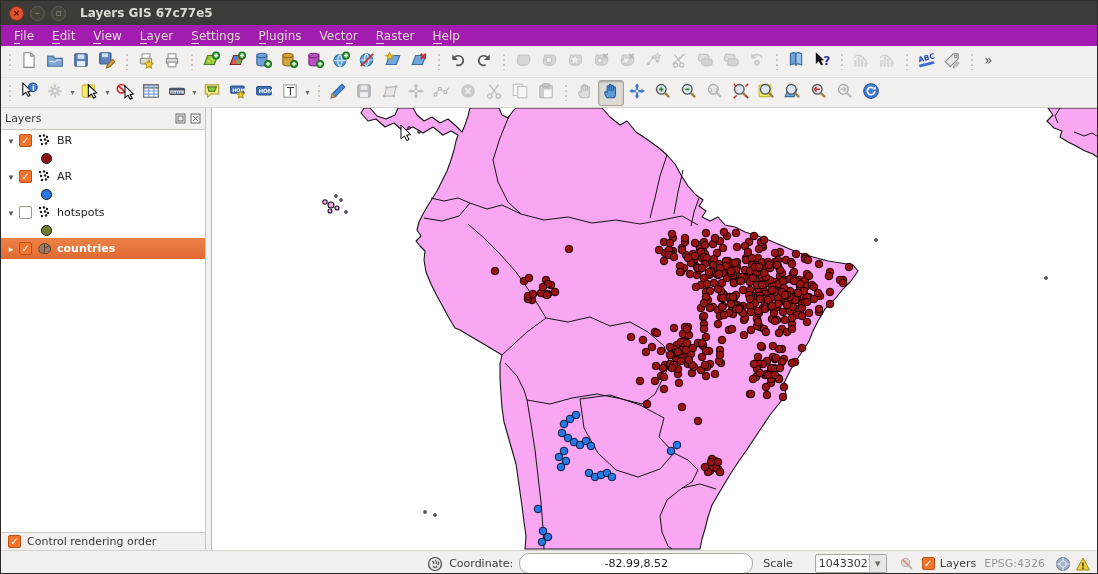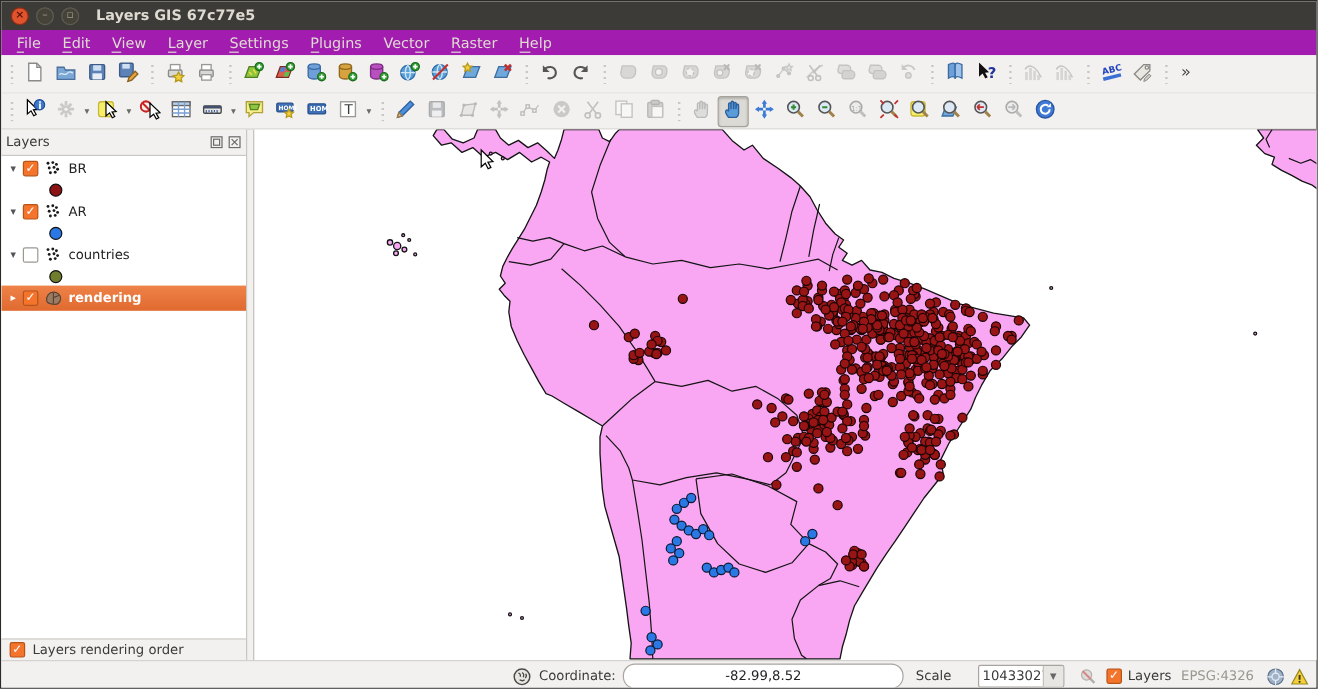--- a/index.html
+++ b/index.html
@@ -620,40 +620,40 @@
               <circle cx="3" cy="2" r="1.2" fill="#1a1a1a"></circle>
               <circle cx="7" cy="1.5" r="1.2" fill="#1a1a1a"></circle>
               <circle cx="10" cy="3" r="1.2" fill="#1a1a1a"></circle>
               <circle cx="4" cy="6" r="1.2" fill="#1a1a1a"></circle>
               <circle cx="8" cy="5.5" r="1.2" fill="#1a1a1a"></circle>
               <circle cx="11" cy="7" r="1.2" fill="#1a1a1a"></circle>
               <circle cx="5" cy="10" r="1.2" fill="#1a1a1a"></circle>
               <circle cx="9" cy="9.5" r="1.2" fill="#1a1a1a"></circle>
             </svg>
           </span>
-          <span>countries</span>
+          <span>hotspots</span>
         </div>
         <div class="swrow">
           <span class="sw" style="background: rgb(111, 125, 44);"></span>
         </div>
         <div class="lrow sel">
           <span class="tri">▸</span>
           <span class="cb on">✓</span>
           <span class="licon">
             <svg width="15" height="13" viewBox="0 0 15 13">
               <path d="M2 9C1 5 4 1.5 7.5 1.5S14 4 13.5 7 11 12 7.5 11.5 3 11 2 9z" fill="#9c7b63" stroke="#5a4334"></path>
               <path d="M7.5 2v9M7.5 6l5-2" stroke="#5a4334" fill="none"></path>
             </svg>
           </span>
-          <span>rendering</span>
+          <span>countries</span>
         </div>
       </div>
     <div id="panel-footer">
       <span class="cb on">✓</span>
-      <span>Layers rendering order</span>
+      <span>Control rendering order</span>
     </div>
   </div>
 
   <div id="map-wrap">
       <svg width="888" height="442" viewBox="0 0 888 442" style="display:block">
         <rect width="888" height="442" fill="#ffffff"></rect>
         <path d="M152,0L158,0L165,8L174,11L183,7L186,0L201,0L205,7L212,13L220,9L228,15L236,11L244,18L250,24L253,17L256,8L258,0L287,0L290,7L296,10L301,3L304,0L390,0L398,9L408,17L415,13L424,24L436,32L447,40L455,47L463,56L469,67L476,78L484,87L491,92L487,98L494,103L490,109L498,113L506,109L513,117L523,119L533,124L546,128L559,133L573,139L587,145L601,149L616,153L629,155L641,157L646,163L639,173L631,181L623,191L613,201L606,213L601,223L597,233L588,247L579,261L572,275L574,287L566,297L558,307L550,319L542,331L534,343L527,353L519,365L513,375L507,385L500,397L496,409L493,421L490,431L488,441L313,441L314,428L312,414L310,398L308,384L306,370L304,356L300,342L296,328L292,314L290,300L289,286L288,270L288,256L290,247L280,241L270,235L258,228L248,222L243,220L237,210L231,199L225,188L219,176L214,164L212,152L213,143L208,138L204,133L209,128L205,122L207,114L211,106L215,99L220,91L225,83L230,73L235,63L239,52L242,42L244,33L246,27L239,23L231,27L221,19L211,25L201,19L191,23L182,15L173,19L164,11L156,13L149,5Z" fill="#f9a7f2" stroke="#141414" stroke-width="1.1" stroke-linejoin="round"></path>
         <path d="M836,0L841,7L835,13L842,20L850,23L848,29L856,34L864,38L873,43L881,46L888,51L888,0Z" fill="#f9a7f2" stroke="#141414" stroke-width="1.1" stroke-linejoin="round"></path>
         <circle cx="113" cy="94" r="2.2" fill="#f9a7f2" stroke="#141414" stroke-width="1.1" stroke-linejoin="round"></circle>
         <circle cx="119" cy="97" r="3" fill="#f9a7f2" stroke="#141414" stroke-width="1.1" stroke-linejoin="round"></circle>

